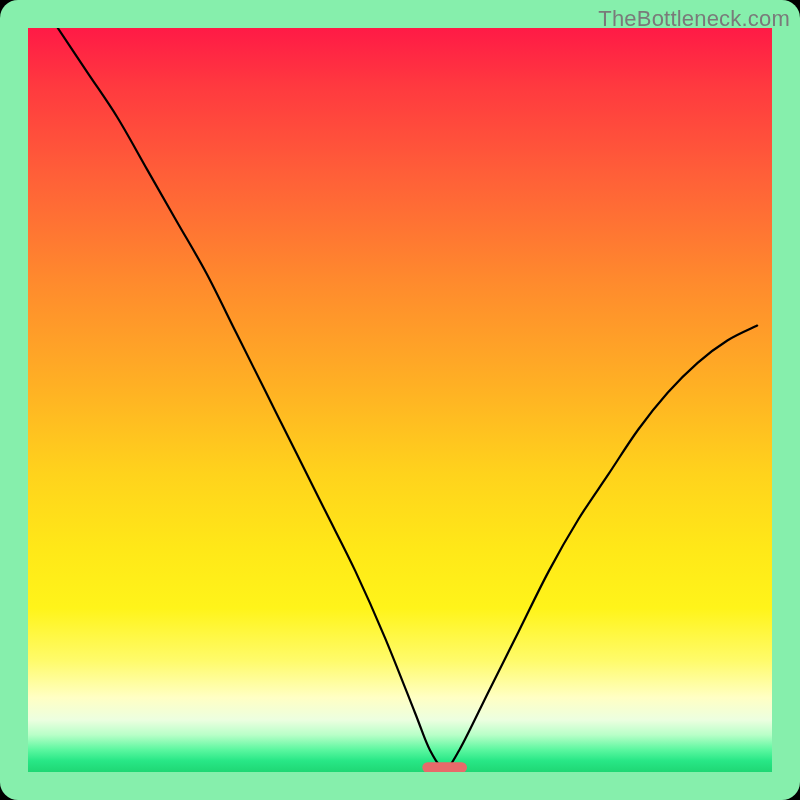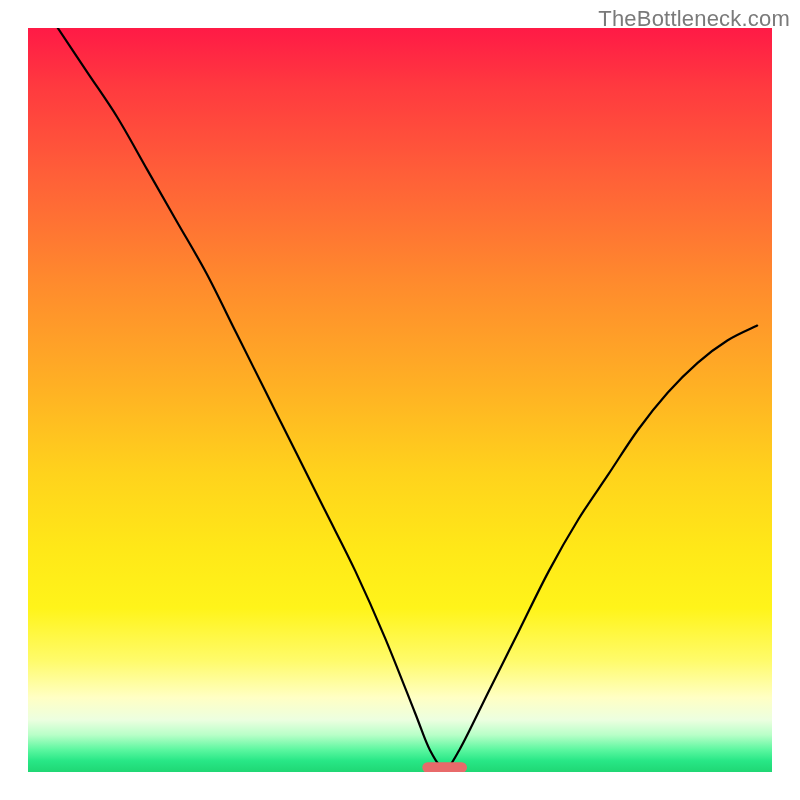--- a/index.html
+++ b/index.html
@@ -10,21 +10,22 @@
     overflow: hidden;
     background: #000;
     font-family: Arial, Helvetica, sans-serif;
   }
   .frame {
     position: absolute;
     top: 0;
     left: 0;
     width: 800px;
     height: 800px;
-    background: #ffffff;
+    background: #86efac;
+    border-radius: 18px;
   }
   .plot-area {
     position: absolute;
     top: 28px;
     left: 28px;
     width: 744px;
     height: 744px;
     overflow: hidden;
   }
   .gradient {

